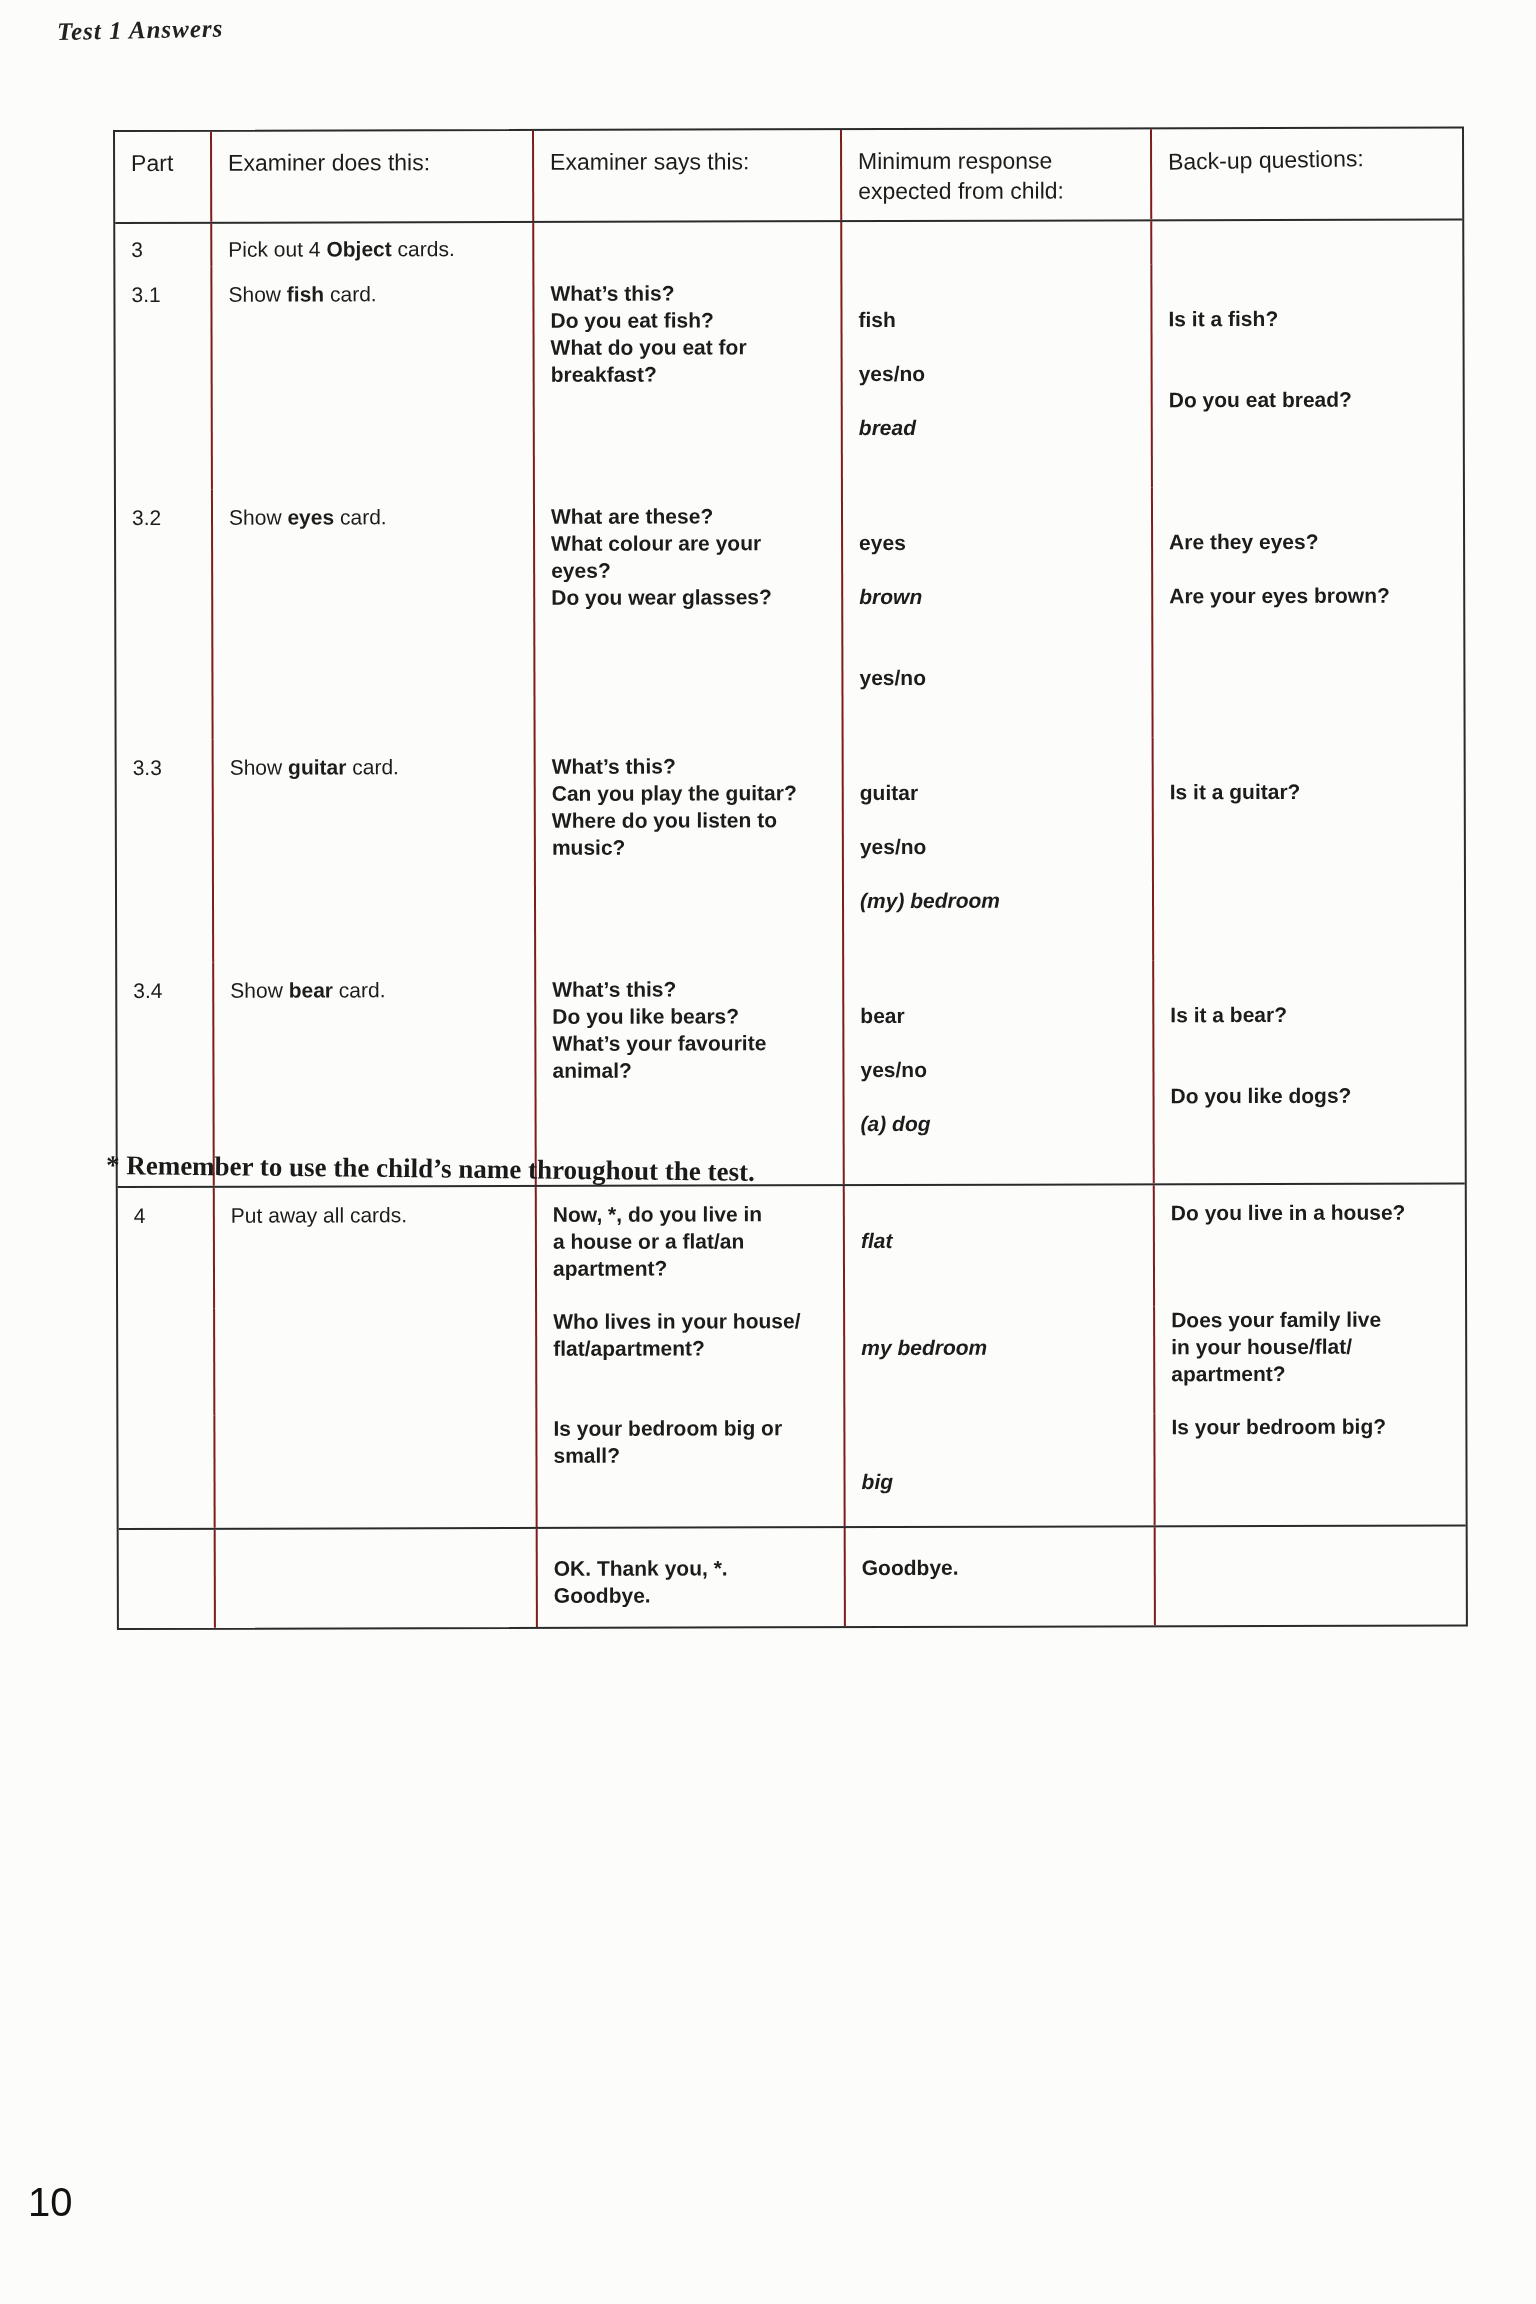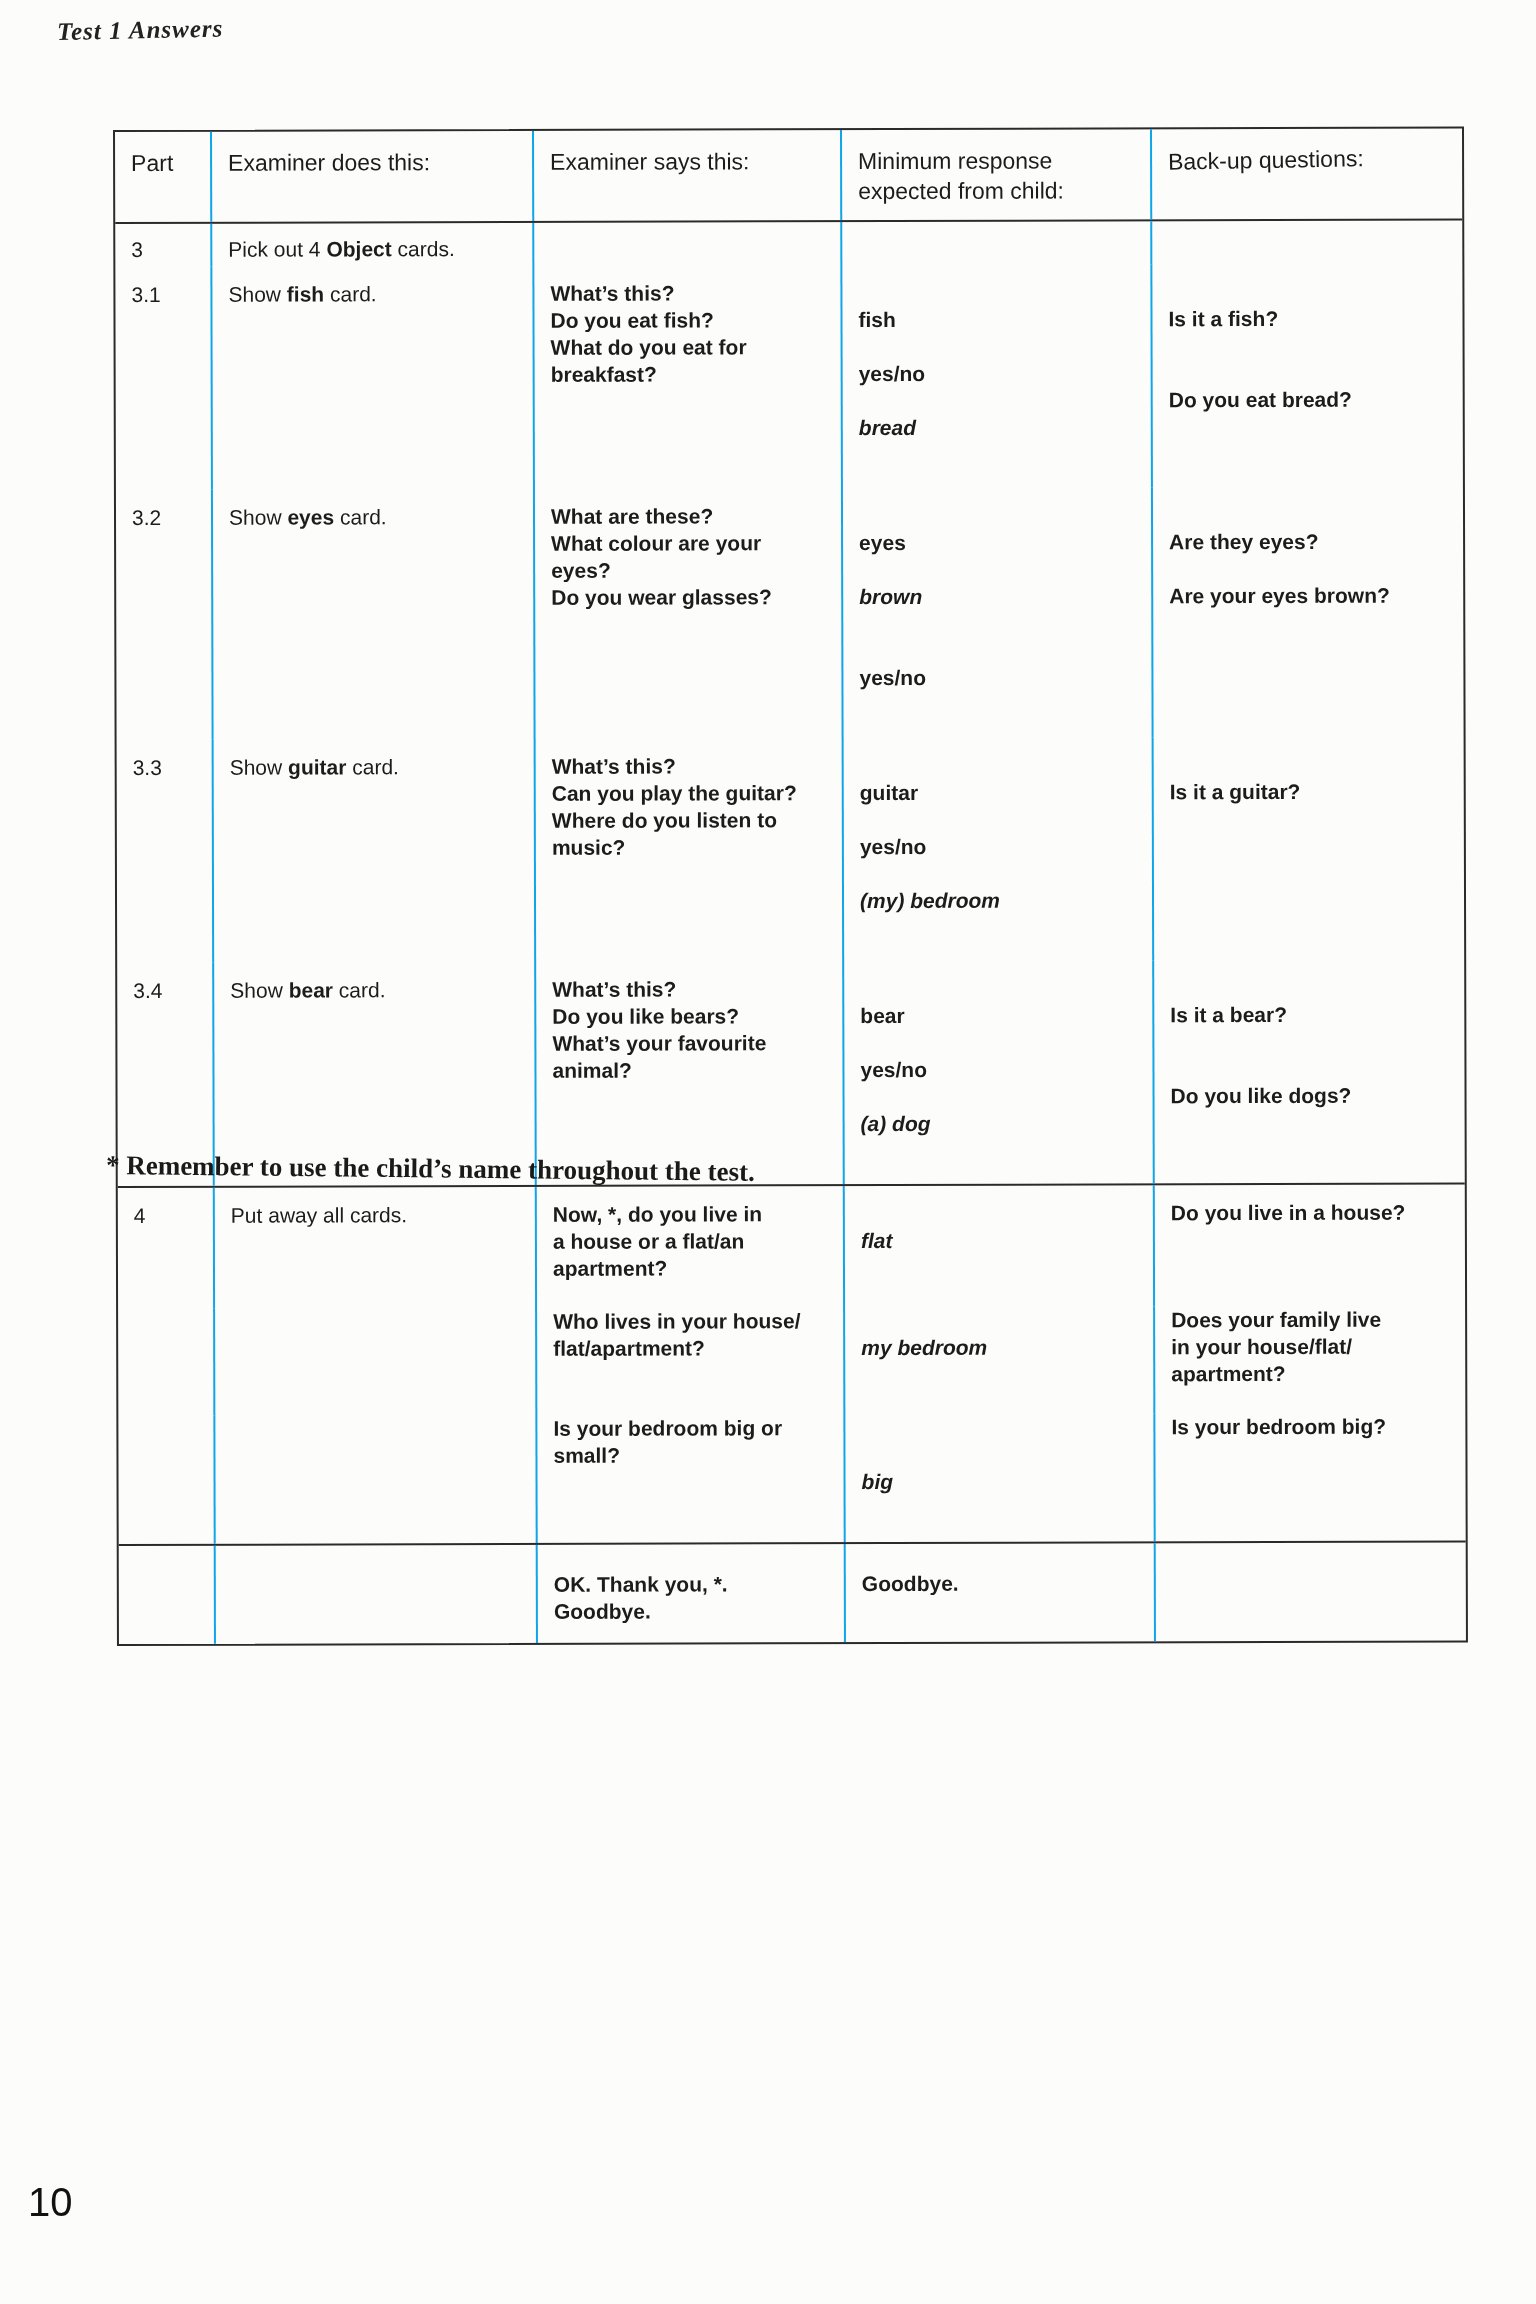--- a/index.html
+++ b/index.html
@@ -42,41 +42,41 @@
   .trow {
     display: grid;
     grid-template-columns: 95px 322px 308px 310px auto;
   }
   .cell {
     padding: 12px 14px 18px 16px;
     font-size: 21px;
     line-height: 27px;
     white-space: pre-line;
   }
-  .cell + .cell { border-left: 2px solid #0ea5e9; }
+  .cell + .cell { border-left: 2px solid #7f1d1d; }
   .header-row .cell {
     padding: 16px 12px 14px 16px;
     font-size: 23px;
     line-height: 30px;
     font-weight: 400;
     white-space: pre-line;
   }
   .header-backup { transform: rotate(-0.9deg); display: inline-block; }
   .says-cell, .resp-cell, .backup-cell { font-weight: 700; }
   .does-cell { font-weight: 400; }
   .does-cell .bold-word { font-weight: 700; }
   .part-cell { font-weight: 400; }
   .rline { line-height: 27px; }
   .italic { font-style: italic; }
   .gap1 { margin-top: 27px; }
   .intro-row .cell { padding-bottom: 4px; }
   .item-row .cell { padding-top: 14px; padding-bottom: 20px; }
   .group-row .cell { padding-top: 0; padding-bottom: 26px; border-left-width: 2px; }
   .group-row.first .cell { padding-top: 14px; }
-  .group-row.last .cell { padding-bottom: 20px; }
+  .group-row.last .cell { padding-bottom: 4px; }
   .closing-row .cell { padding-top: 26px; padding-bottom: 18px; }
   .footnote {
     position: absolute;
     top: 1150px;
     left: 106px;
     font-family: "Liberation Serif", serif;
     font-weight: 600;
     font-size: 27px;
     color: #1a1a1a;
     transform: rotate(0.6deg);

